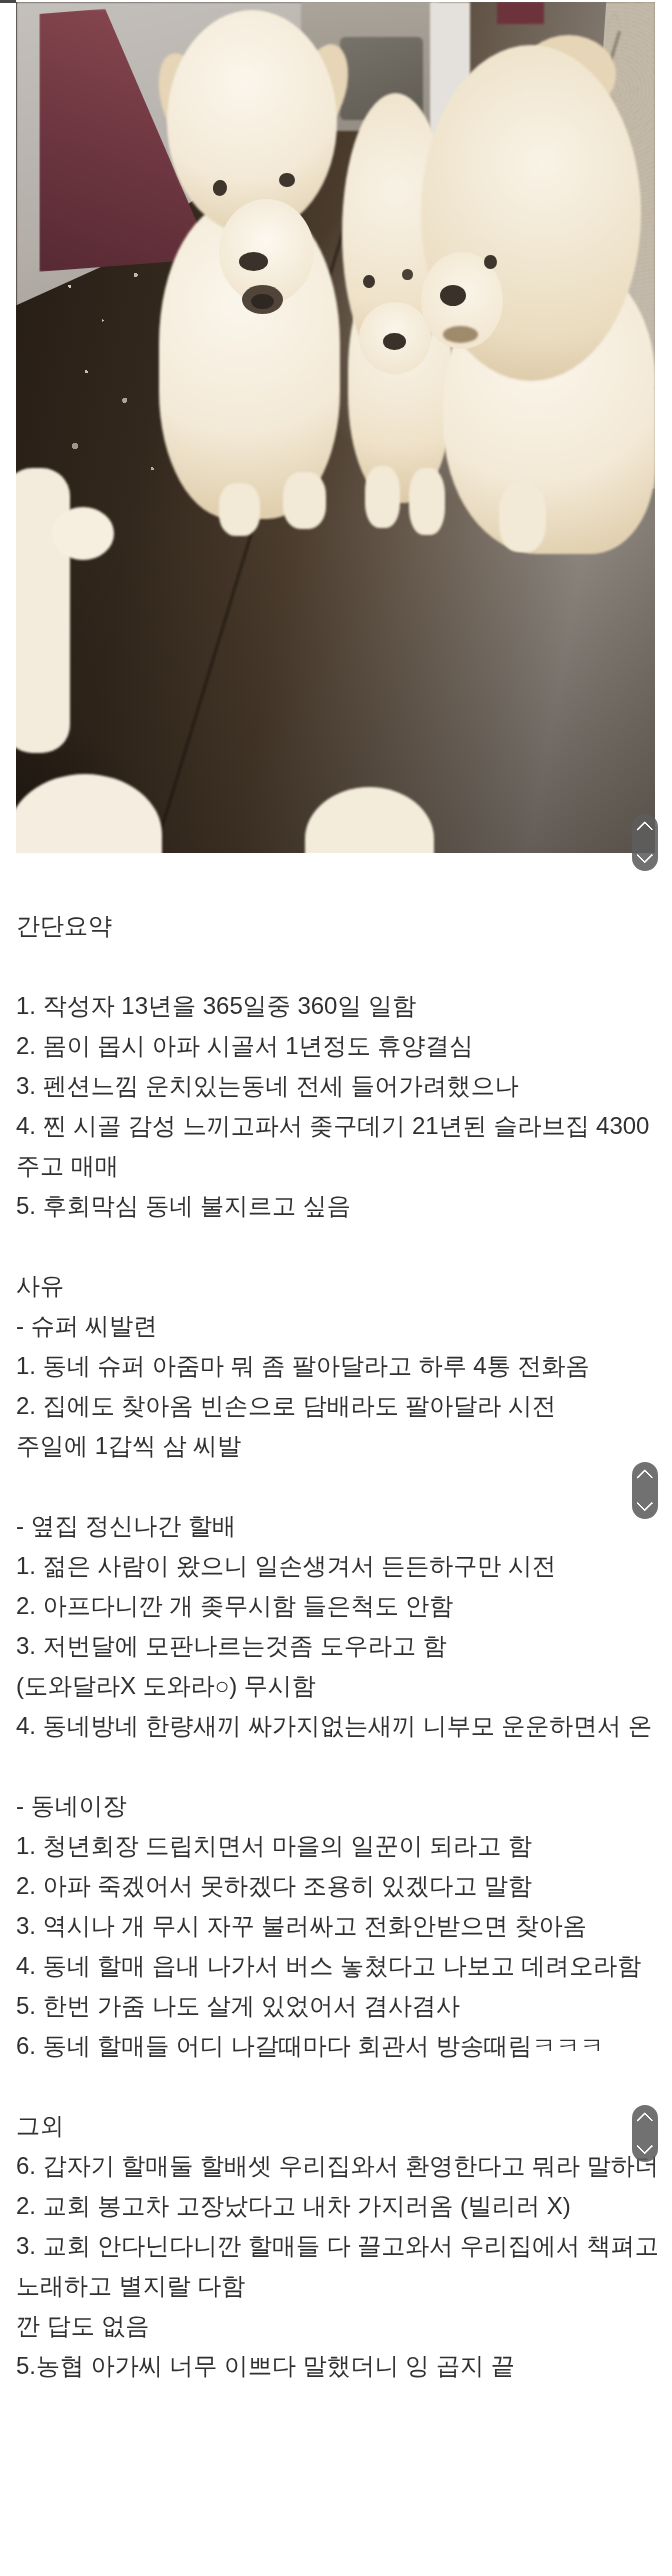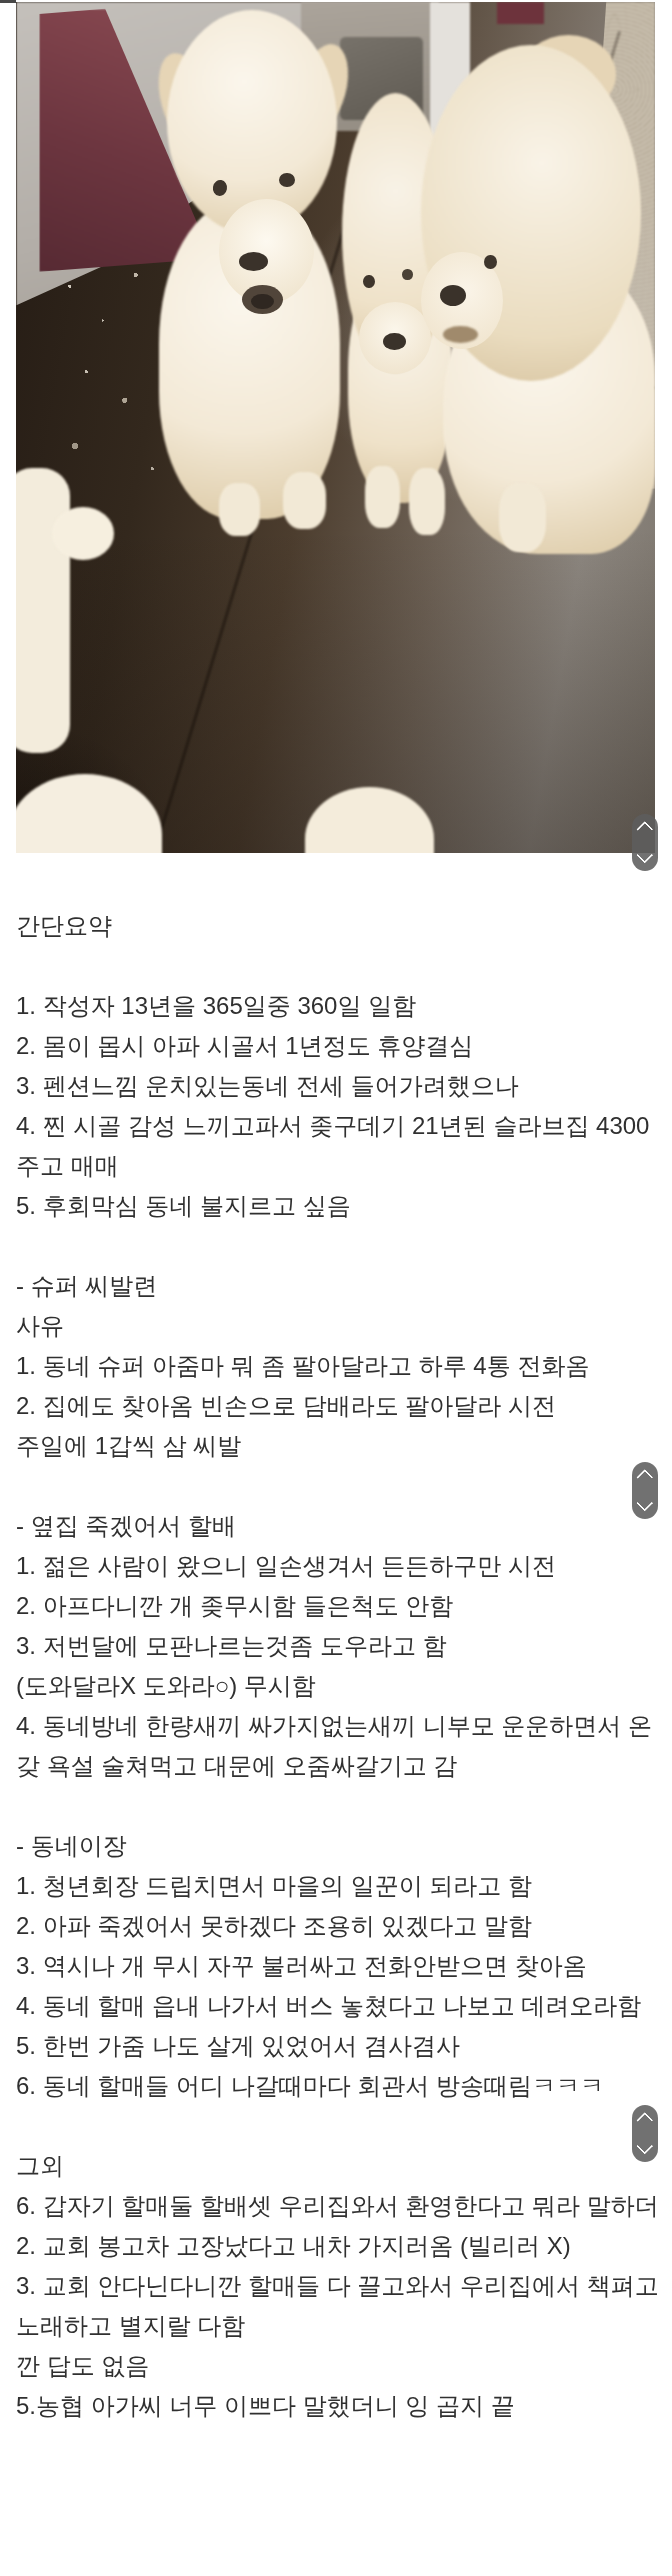--- a/index.html
+++ b/index.html
@@ -143,33 +143,32 @@
   <div class="post-text" id="lines-container">
       <div class="line">간단요약</div>
       <div class="line"></div>
       <div class="line">1. 작성자 13년을 365일중 360일 일함</div>
       <div class="line">2. 몸이 몹시 아파 시골서 1년정도 휴양결심</div>
       <div class="line">3. 펜션느낌 운치있는동네 전세 들어가려했으나</div>
       <div class="line">4. 찐 시골 감성 느끼고파서 좆구데기 21년된 슬라브집 4300</div>
       <div class="line">주고 매매</div>
       <div class="line">5. 후회막심 동네 불지르고 싶음</div>
       <div class="line"></div>
+      <div class="line">사유</div>
       <div class="line">- 슈퍼 씨발련</div>
-      <div class="line">사유</div>
       <div class="line">1. 동네 슈퍼 아줌마 뭐 좀 팔아달라고 하루 4통 전화옴</div>
       <div class="line">2. 집에도 찾아옴 빈손으로 담배라도 팔아달라 시전</div>
       <div class="line">주일에 1갑씩 삼 씨발</div>
       <div class="line"></div>
-      <div class="line">- 옆집 죽겠어서 할배</div>
+      <div class="line">- 옆집 정신나간 할배</div>
       <div class="line">1. 젊은 사람이 왔으니 일손생겨서 든든하구만 시전</div>
       <div class="line">2. 아프다니깐 개 좆무시함 들은척도 안함</div>
       <div class="line">3. 저번달에 모판나르는것좀 도우라고 함</div>
       <div class="line">(도와달라X 도와라○) 무시함</div>
       <div class="line">4. 동네방네 한량새끼 싸가지없는새끼 니부모 운운하면서 온</div>
-      <div class="line">갖 욕설 술쳐먹고 대문에 오줌싸갈기고 감</div>
       <div class="line"></div>
       <div class="line">- 동네이장</div>
       <div class="line">1. 청년회장 드립치면서 마을의 일꾼이 되라고 함</div>
       <div class="line">2. 아파 죽겠어서 못하겠다 조용히 있겠다고 말함</div>
       <div class="line">3. 역시나 개 무시 자꾸 불러싸고 전화안받으면 찾아옴</div>
       <div class="line">4. 동네 할매 읍내 나가서 버스 놓쳤다고 나보고 데려오라함</div>
       <div class="line">5. 한번 가줌 나도 살게 있었어서 겸사겸사</div>
       <div class="line">6. 동네 할매들 어디 나갈때마다 회관서 방송때림ㅋㅋㅋ</div>
       <div class="line"></div>
       <div class="line">그외</div>

